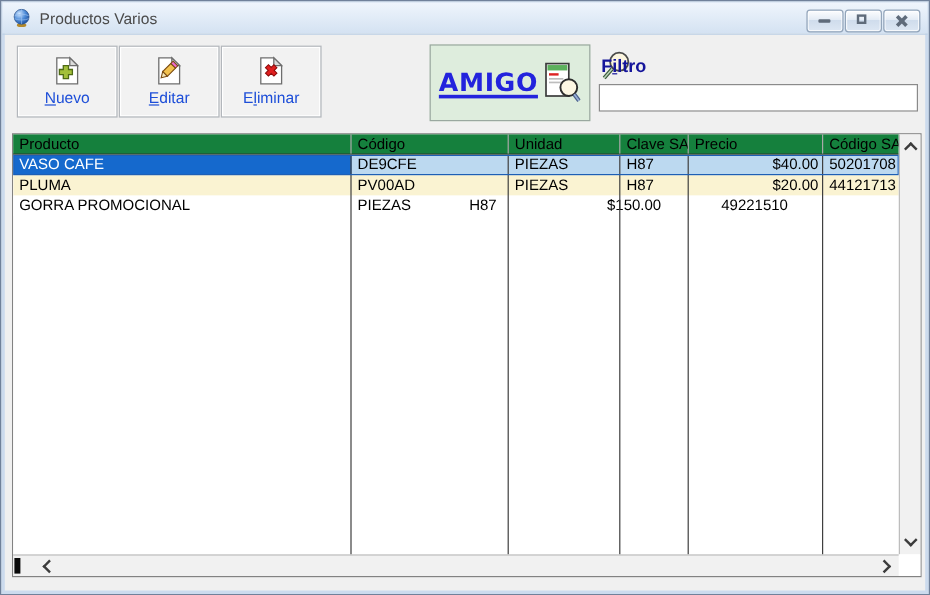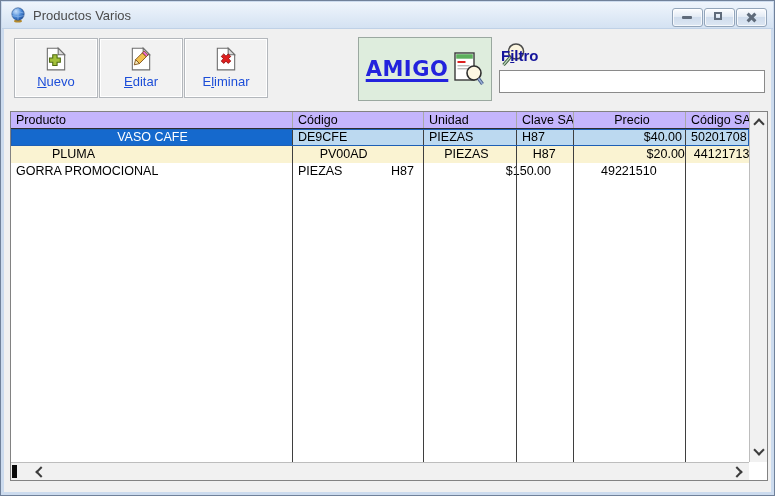--- a/index.html
+++ b/index.html
@@ -79,34 +79,34 @@
     border:1px solid #8a8a8a;background:#fff;font-size:13px;padding:0 4px;
     font-family:"Liberation Sans", sans-serif;outline:none;
   }
   
   .grid{
     position:absolute;left:9px;top:110px;width:758px;height:370px;box-sizing:border-box;
     border:1px solid #828282;background:#fff;
   }
   .grid-header{
     position:absolute;left:0;top:0;right:18px;height:17px;
-    display:flex;background:#c4b5fd;border-bottom:1px solid #2e2e2e;box-sizing:border-box;
+    display:flex;background:#15803d;border-bottom:1px solid #2e2e2e;box-sizing:border-box;
   }
   .hcell{
     box-sizing:border-box;padding:1px 0 0 5px;font-size:12.5px;color:#000;
     border-right:1px solid #a9a9a9;overflow:hidden;white-space:nowrap;
   }
   .hcell:last-child{border-right:none;}
   .grid-body{
     position:absolute;left:0;top:17px;right:18px;bottom:18px;overflow:hidden;background:#fff;
   }
   .trow{
     position:relative;display:flex;height:17px;box-sizing:border-box;background:#fff;
   }
-  .trow.alt{background:var(--alt-row-bg);padding-left:36px;}
+  .trow.alt{background:var(--alt-row-bg);}
   .trow.selected{background:var(--sel-row-bg);}
   .tcell{
     box-sizing:border-box;padding:1px 4px 0 5px;font-size:12.5px;color:#000;
     overflow:hidden;white-space:nowrap;height:17px;
   }
   .tcell.num{text-align:right;}
   .tcell.selcell{background:var(--sel-cell-bg);color:#fff;}
   .row-focus{
     position:absolute;left:0;top:0;right:0;bottom:0;z-index:4;
     border:1px solid #1d5fb5;pointer-events:none;
@@ -212,26 +212,26 @@
   </svg>
   <div class="filter-label" style="color: rgb(21, 21, 155);"><span>F</span><span class="accel">i</span><span>ltro</span></div>
   <input class="filter-input" type="text" value="" style="">
 
   <div class="grid">
     <div class="grid-header">
         <div class="hcell" style="width: 282px;">Producto</div>
         <div class="hcell" style="width: 131px;">Código</div>
         <div class="hcell" style="width: 93px;">Unidad</div>
         <div class="hcell" style="width: 57px;">Clave SAT</div>
-        <div class="hcell" style="width: 112px; text-align: center;">Precio</div>
+        <div class="hcell" style="width: 112px;">Precio</div>
         <div class="hcell" style="width: 63px;">Código SAT</div>
       </div>
     <div class="grid-body">
         <div class="trow selected">
-          <div class="tcell selcell" style="width: 282px; text-align: center;">VASO CAFE</div>
+          <div class="tcell selcell" style="width: 282px;">VASO CAFE</div>
           <div class="tcell" style="width: 131px;">DE9CFE</div>
           <div class="tcell" style="width: 93px;">PIEZAS</div>
           <div class="tcell" style="width: 57px;">H87</div>
           <div class="tcell num" style="width: 112px;">$40.00</div>
           <div class="tcell" style="width: 63px;">50201708</div>
           <div class="row-focus"></div>
         </div>
         <div class="trow alt">
           <div class="tcell" style="width: 282px;">PLUMA</div>
           <div class="tcell" style="width: 131px;">PV00AD</div>

